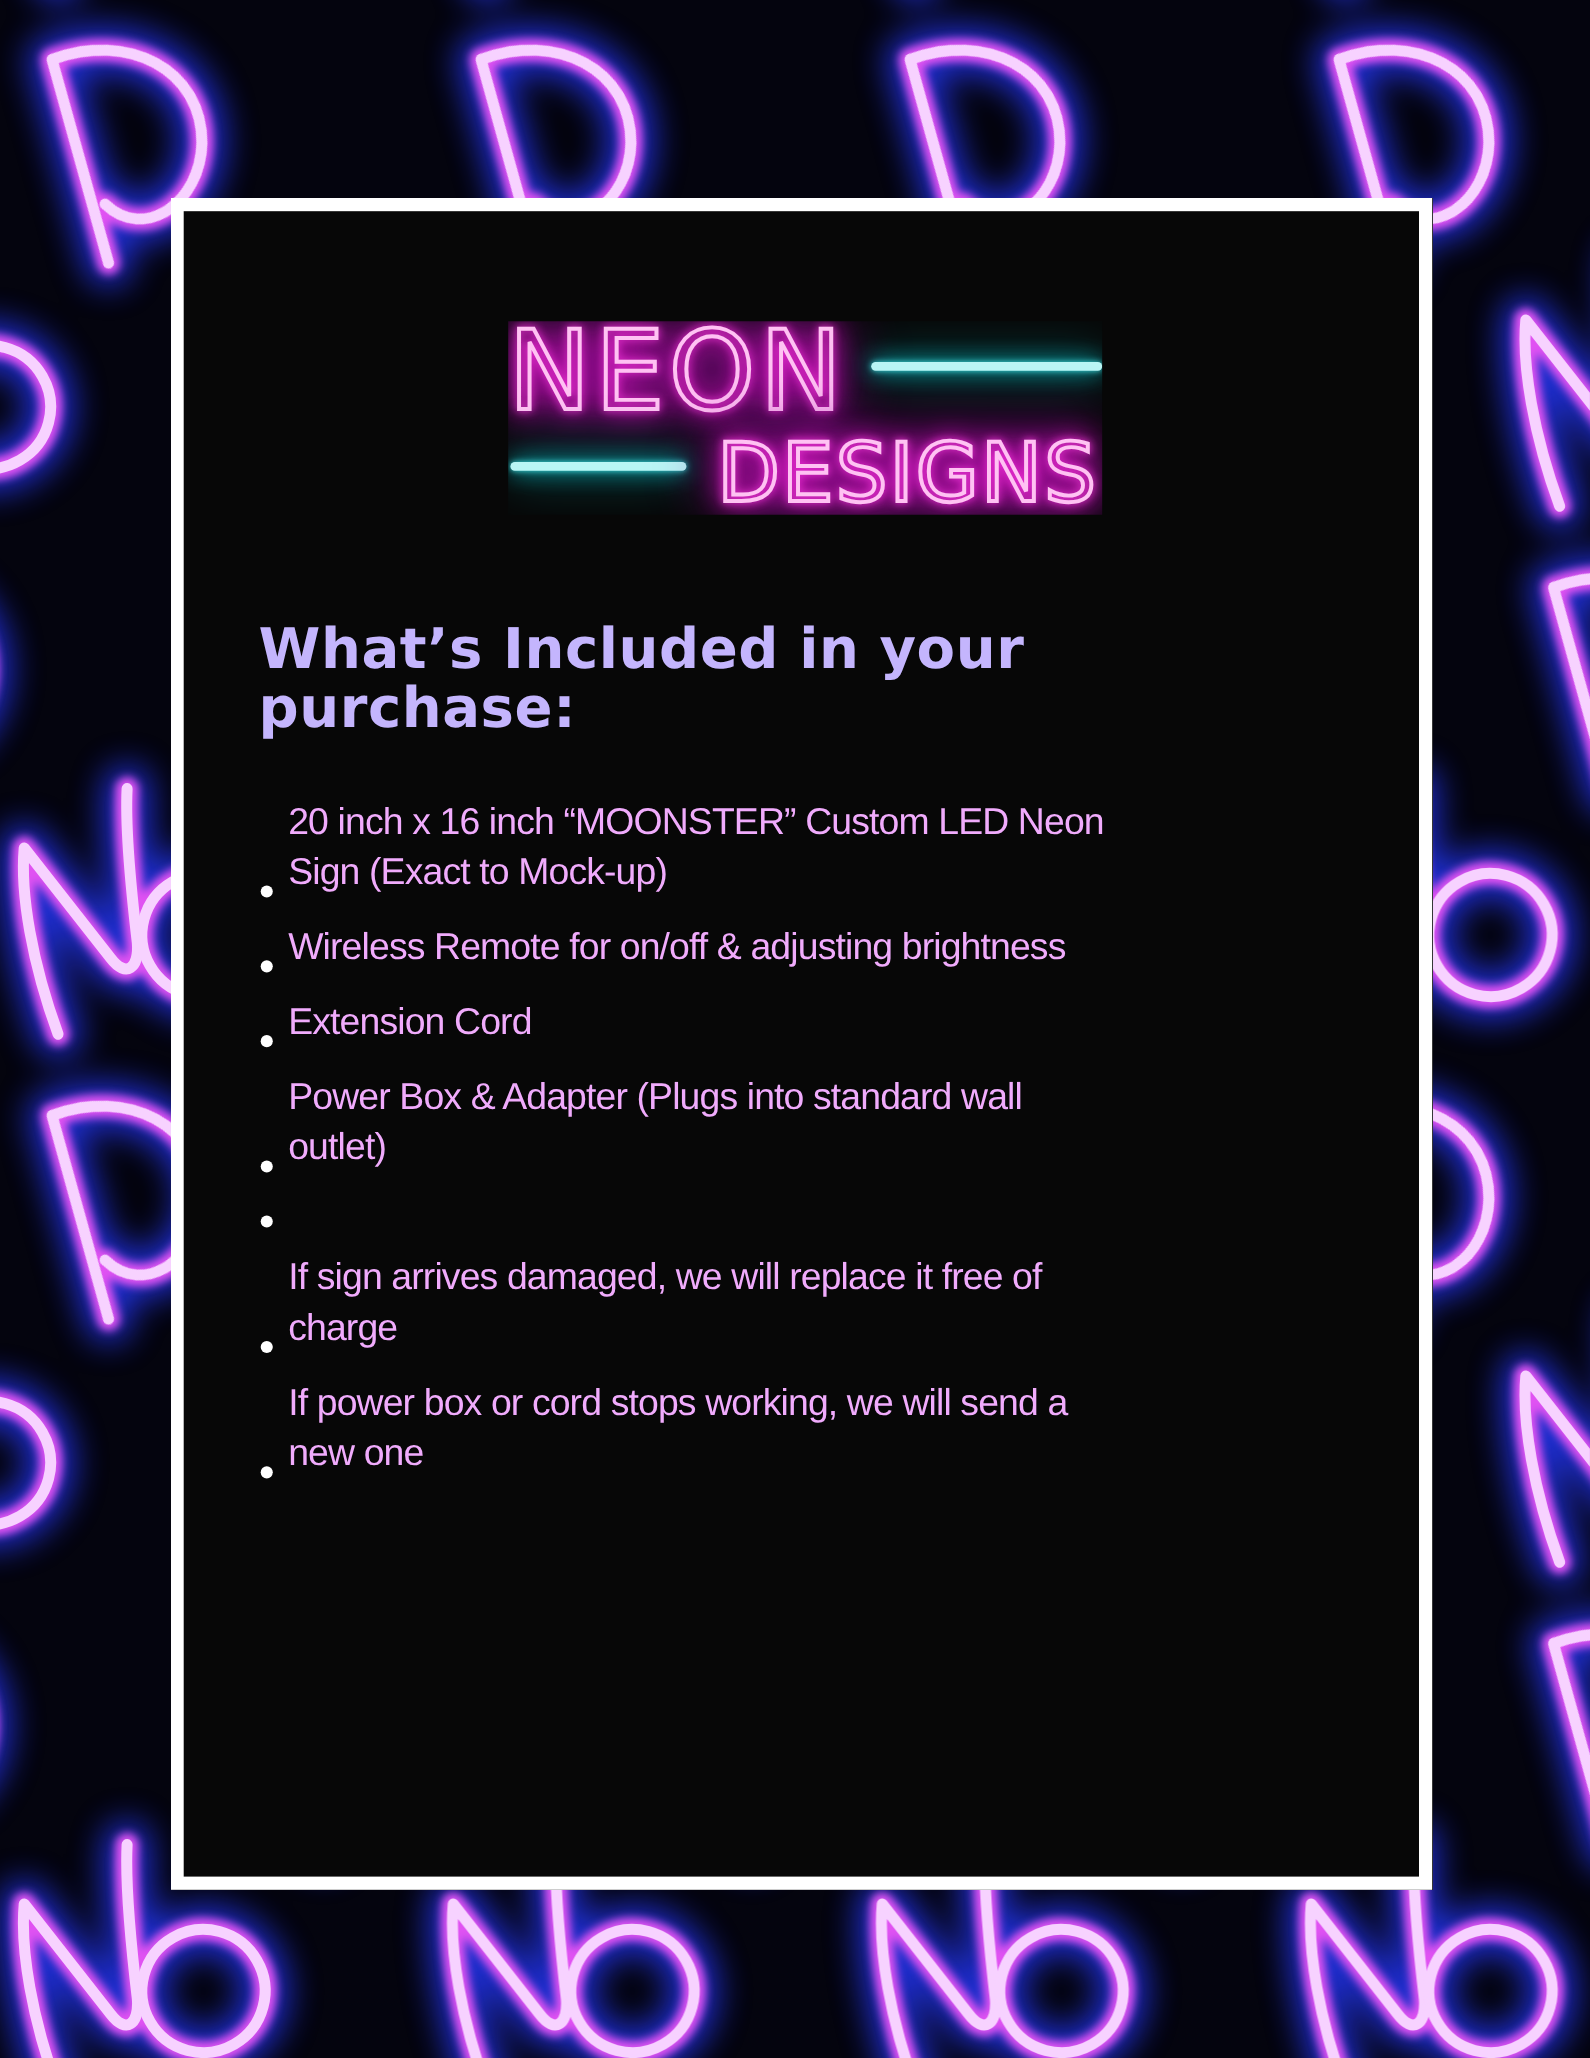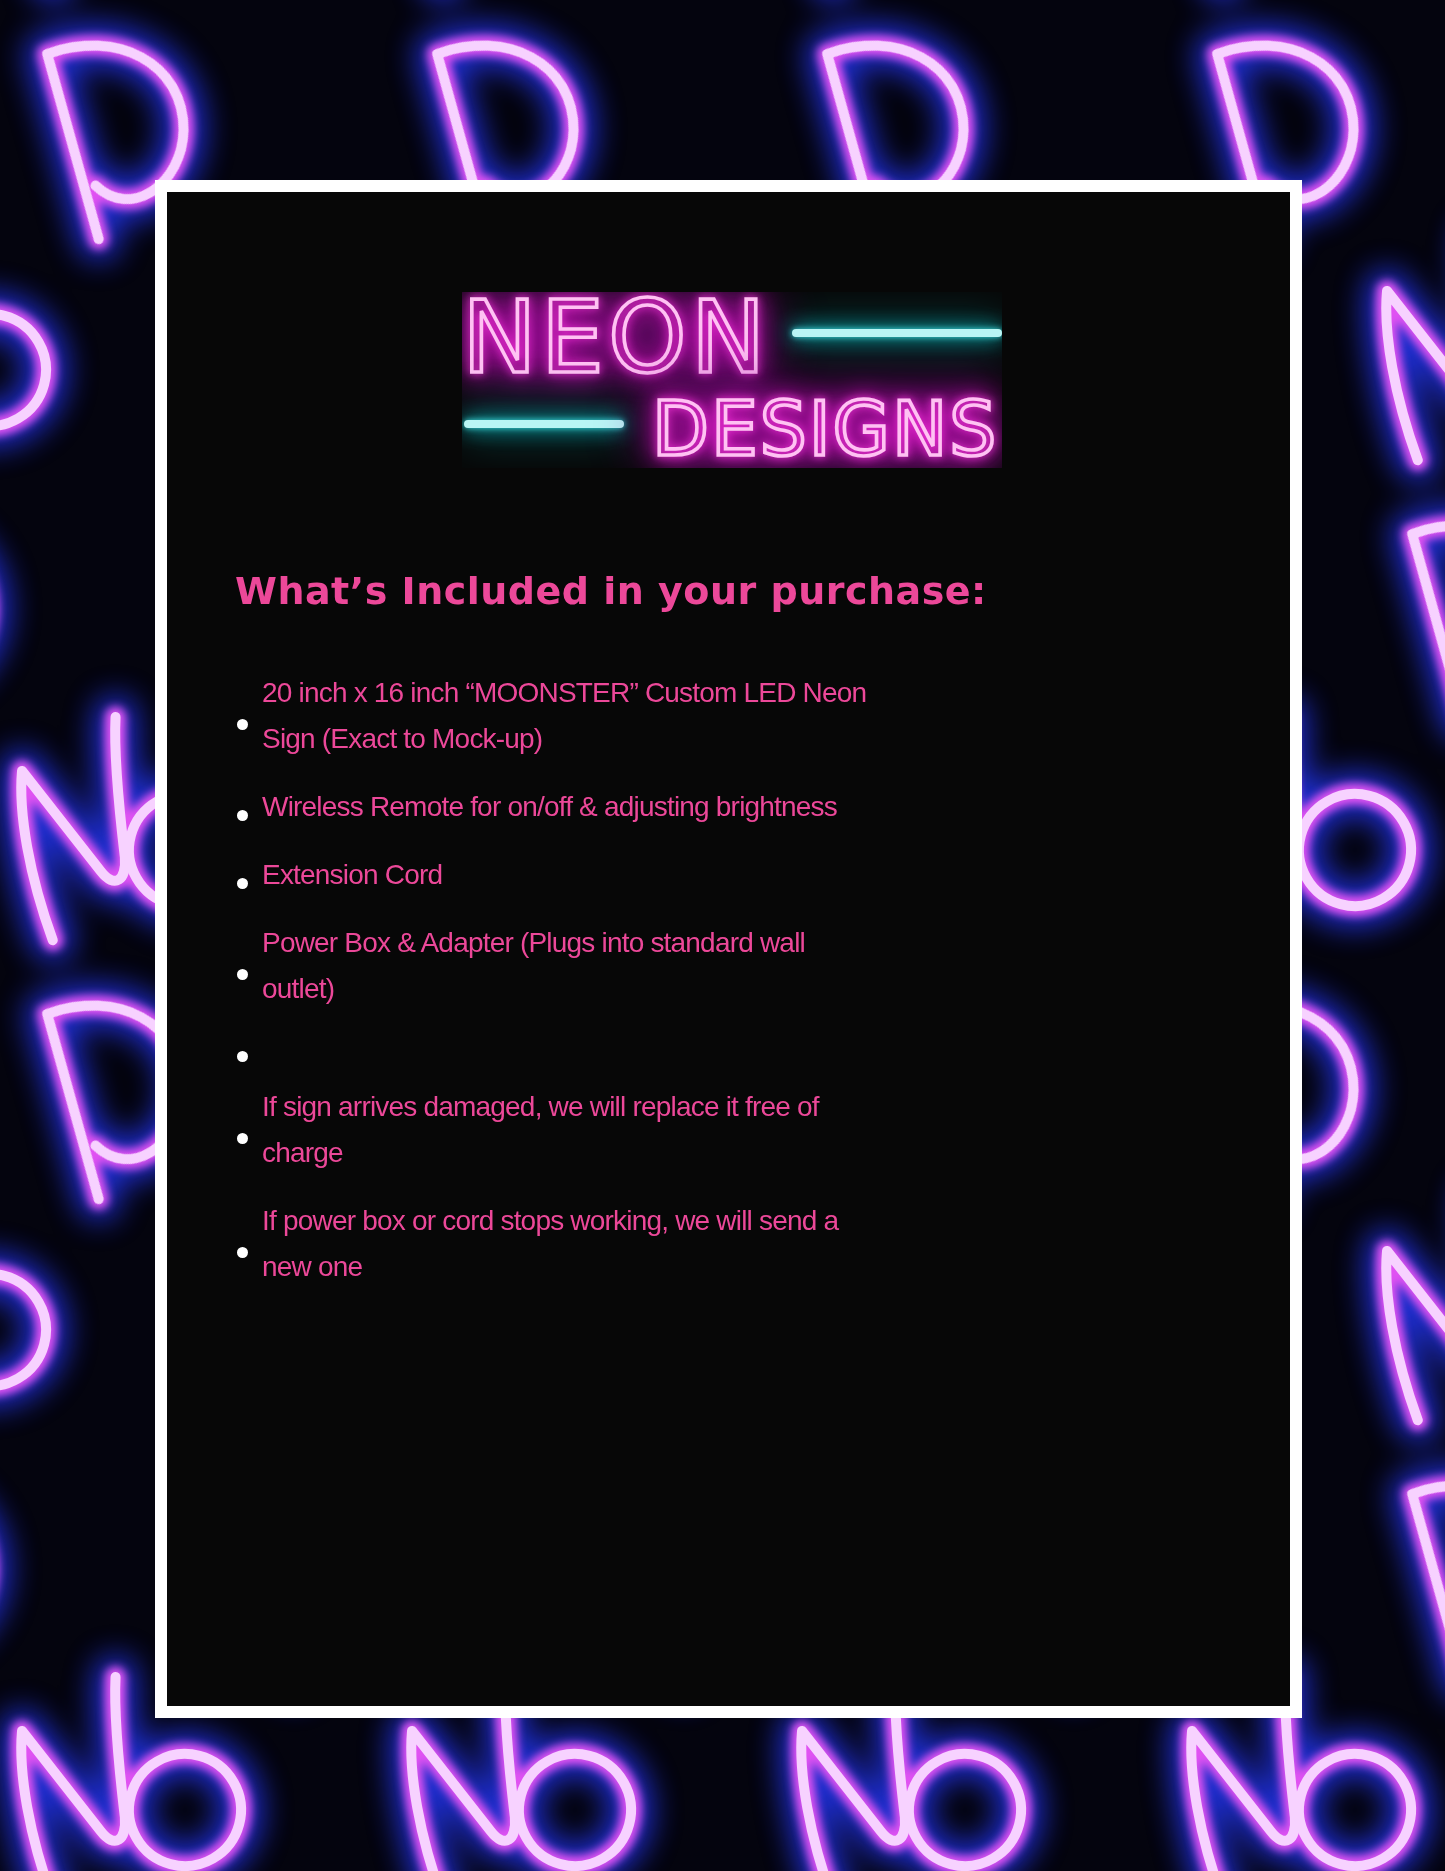--- a/index.html
+++ b/index.html
@@ -30,35 +30,35 @@
     filter:drop-shadow(0 0 4px #ff3ae3) drop-shadow(0 0 12px #e312c9) drop-shadow(0 0 26px #90079f);
   }
   .cyan-line{
     fill:#b9f6f5;
     filter:drop-shadow(0 0 3px #3fe3e6) drop-shadow(0 0 10px #0cb7bd) drop-shadow(0 0 22px #055f63);
   }
 
   
   .heading{
     margin:96px 0 0 2px;
-    color:#ec4899;
+    color:#c4b5fd;
     font-family:"DejaVu Sans", sans-serif;
     font-weight:700;
-    font-size:38px;
+    font-size:51px;
     line-height:54px;
     letter-spacing:.5px;
   }
 
   
   .included-list{list-style:none;margin:52px 0 0 0;padding:0;}
   .included-list li{
-    display:flex;align-items:center;
+    display:flex;align-items:flex-end;
     margin:0 0 22px 4px;
-    color:#ec4899;
-    font-size:28px;line-height:46px;letter-spacing:-.8px;
+    color:#f0abfc;
+    font-size:34px;line-height:46px;letter-spacing:-.8px;
   }
   .dot{flex:none;width:11px;height:11px;border-radius:50%;background:#ffffff;margin:17px 14px 0 0;}
   .item-text{white-space:pre-line;}
 </style>
 </head>
 <body>
 
 <svg id="bg-svg" width="1445" height="1871" viewBox="0 0 1445 1871" aria-hidden="true">
   <defs>
     <g id="tile-letters">

